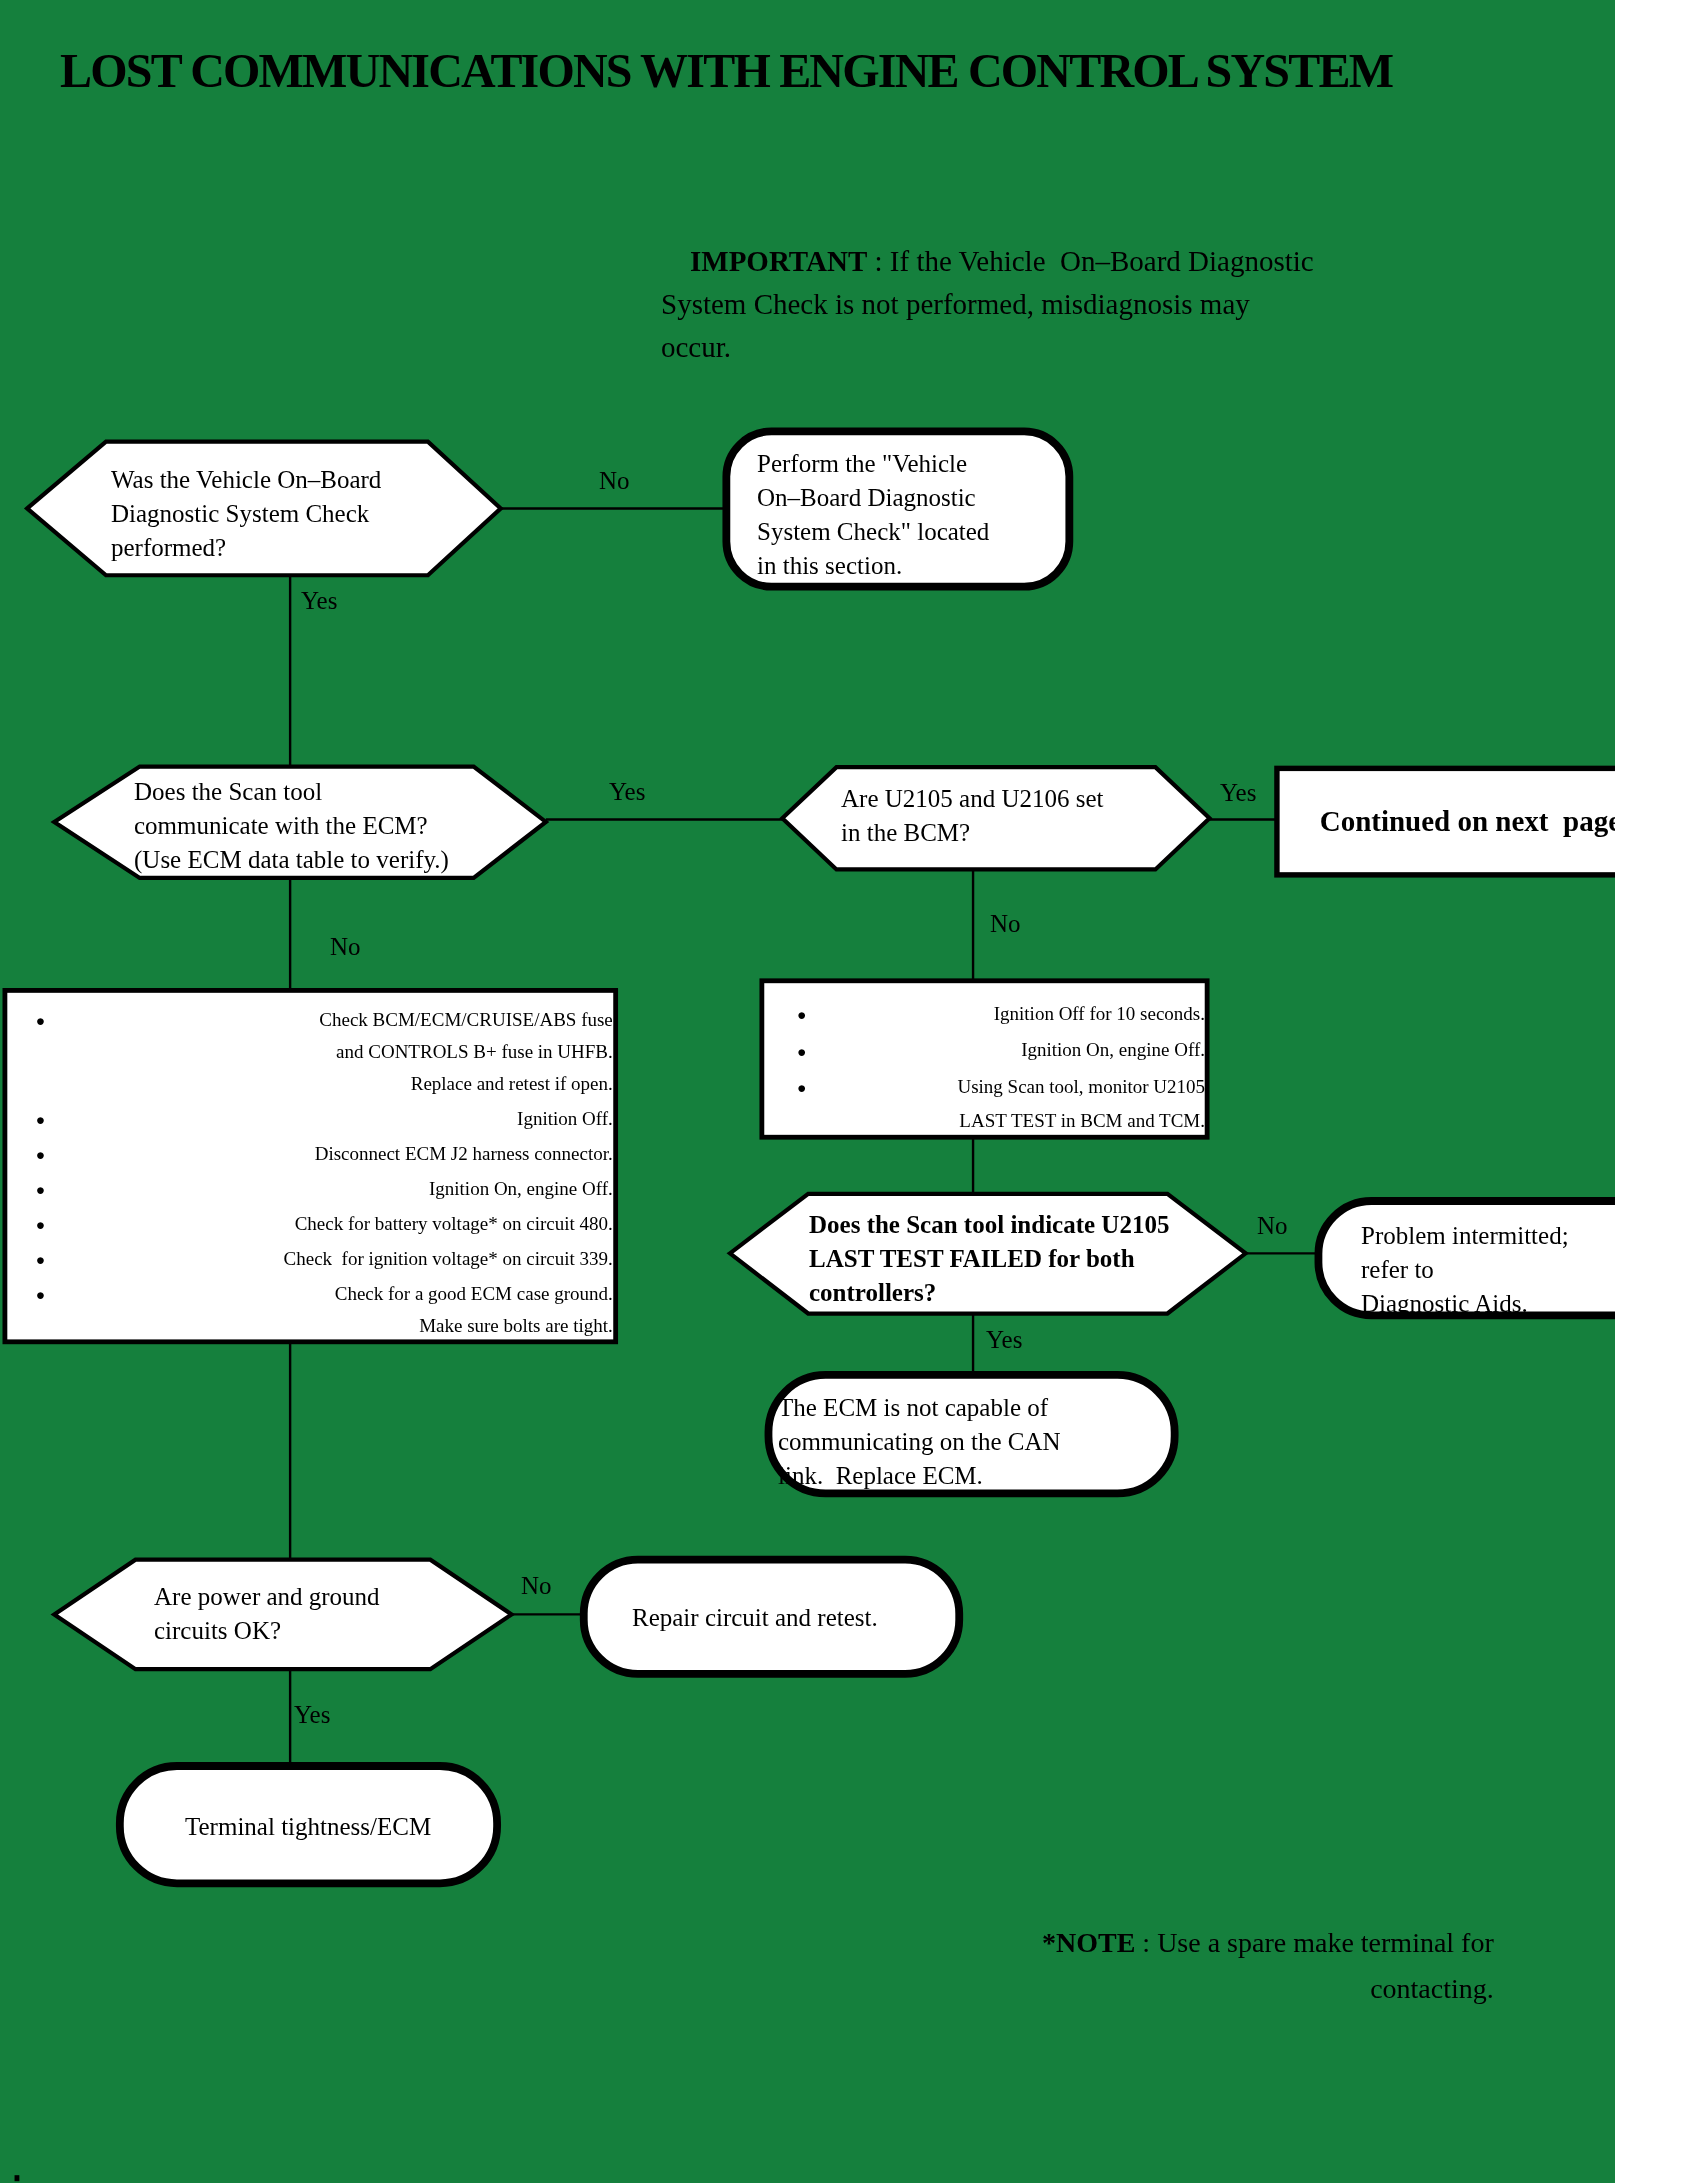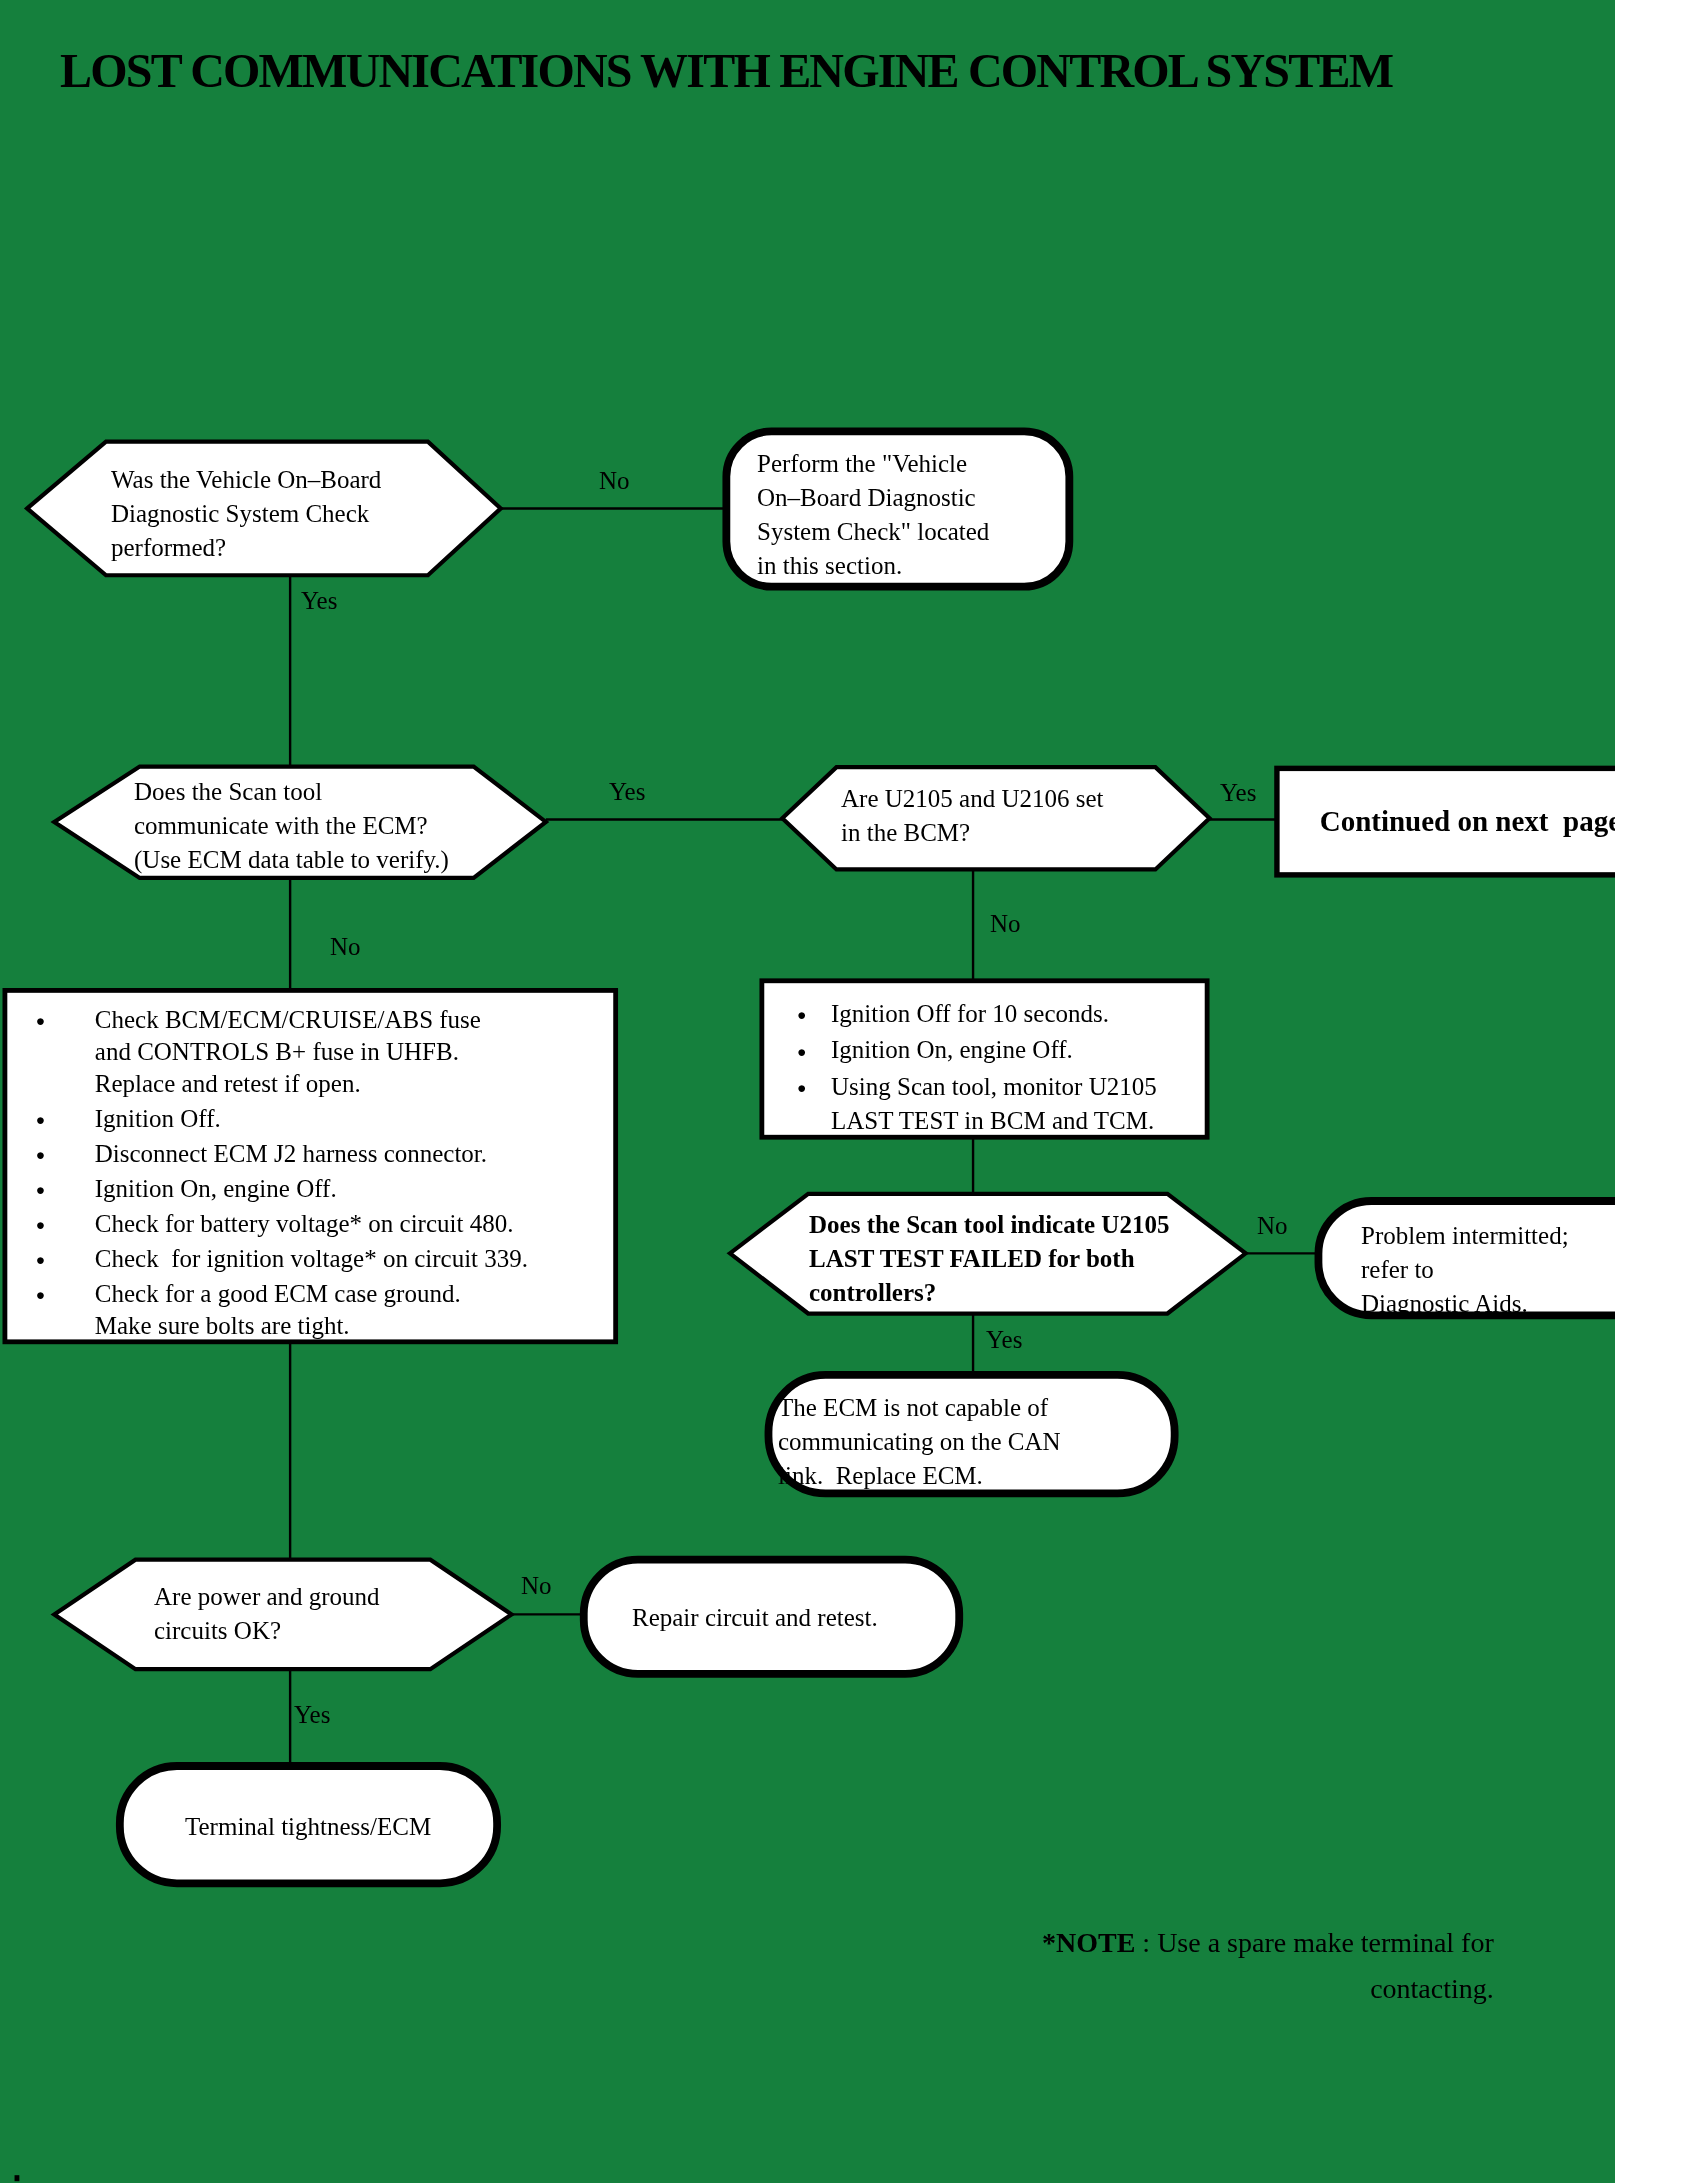--- a/index.html
+++ b/index.html
@@ -49,22 +49,23 @@
     white-space:pre-wrap;
     text-align:center;
   }
   ul.bullets{
     position:absolute;
     margin:0;padding:0;
     list-style:none;
   }
   ul.bullets li{
     position:relative;
-    font-size:25px;
-    white-space:pre-wrap;
+    font-size:19px;
+    white-space:pre-wrap;
+    text-align:right;
   }
   ul.bullets-left li{
     padding-left:90px;
     line-height:32px;
     margin-bottom:3px;
   }
   ul.bullets-right li{
     padding-left:69px;
     line-height:34px;
     margin-bottom:2.4px;
@@ -130,20 +131,25 @@
       <rect x="970" y="2592" width="624" height="190" rx="90" ry="90"></rect>
       <rect x="199" y="2935" width="627" height="195" rx="95" ry="95"></rect>
     </g>
 
     <rect x="2786" y="0" width="9" height="14" fill="#000"></rect>
     <rect x="24" y="3615" width="8" height="10" fill="#000"></rect>
   </svg>
 
   <div class="page-title">LOST COMMUNICATIONS WITH ENGINE CONTROL SYSTEM</div>
 
+  <div class="para" style="left:661px;top:197px;width:758px;">
+    <span class="b">IMPORTANT</span><span> : If the Vehicle  On–Board Diagnostic
+System Check is not performed, misdiagnosis may
+occur.</span>
+  </div>
 
   <div class="node-text" style="left:111px;top:463px;">Was the Vehicle On–Board
 Diagnostic System Check
 performed?</div>
   <div class="edge-label" style="left:599px;top:467px;">No</div>
   <div class="node-text" style="left:757px;top:447px;">Perform the "Vehicle
 On–Board Diagnostic
 System Check" located
 in this section.</div>
   <div class="edge-label" style="left:301px;top:587px;">Yes</div>

